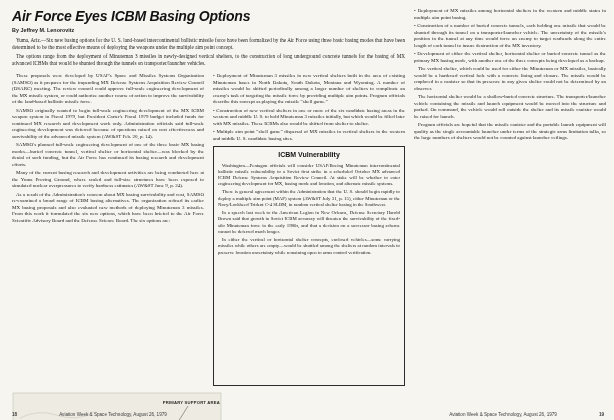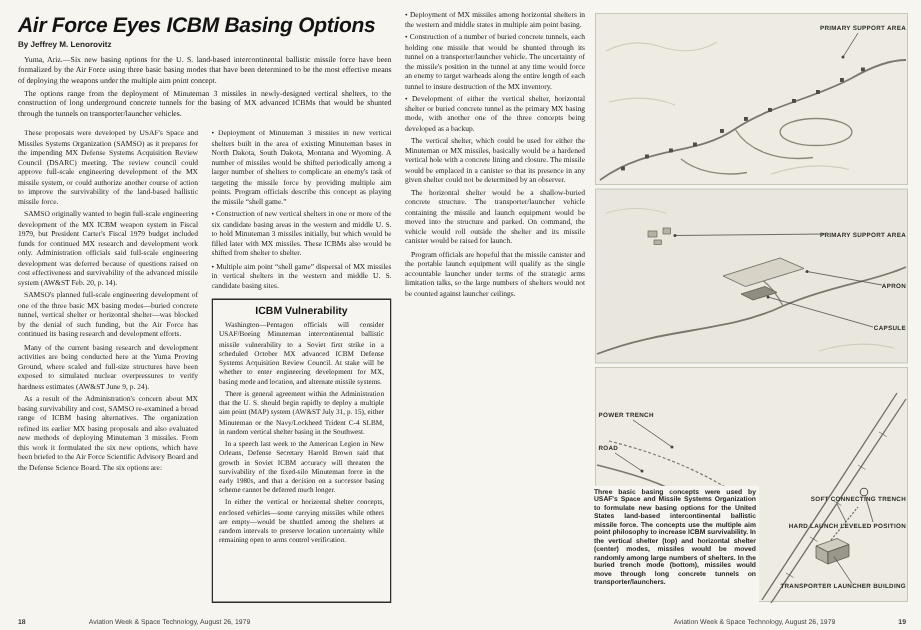--- a/index.html
+++ b/index.html
@@ -1,19 +1,19 @@
 <!DOCTYPE html>
 <html><head>
 <meta charset="utf-8">
 <style>
   * { margin:0; padding:0; box-sizing:border-box; }
   html,body { width:614px; height:420px; }
   body { background:#a8a59c; font-family:"Liberation Serif", serif; }
   .page { width:614px; height:420px; background:#f6f5f0; padding:8px 8px 14px 12px; position:relative; overflow:hidden; }
-  .content { display:flex; gap:6px; height:394px; }
+  .content { display:flex; gap:6px; height:394px;flex-direction:column; }
 
   
   .article { flex:0 0 378px; display:grid; grid-template-columns:repeat(3,1fr); grid-template-rows:auto 1fr;
              column-gap:9px; height:100%; }
   .header-block { grid-area:1/1/2/3; padding-bottom:5px; }
   .page-title { font-family:"Liberation Sans", sans-serif; font-style:italic; font-weight:bold;
                 font-size:14px; letter-spacing:-0.2px; color:#131313; white-space:nowrap; margin-bottom:3px; }
   .byline { font-family:"Liberation Sans", sans-serif; font-weight:bold; font-size:5.4px; color:#222; margin-bottom:4px; }
   .lead p { font-size:5.2px; line-height:1.32; text-align:justify; color:#1b1b1b; margin-bottom:2px; text-indent:4px; }
   .col { font-size:5px; line-height:1.3; text-align:justify; color:#1b1b1b; min-height:0; overflow:hidden; }

